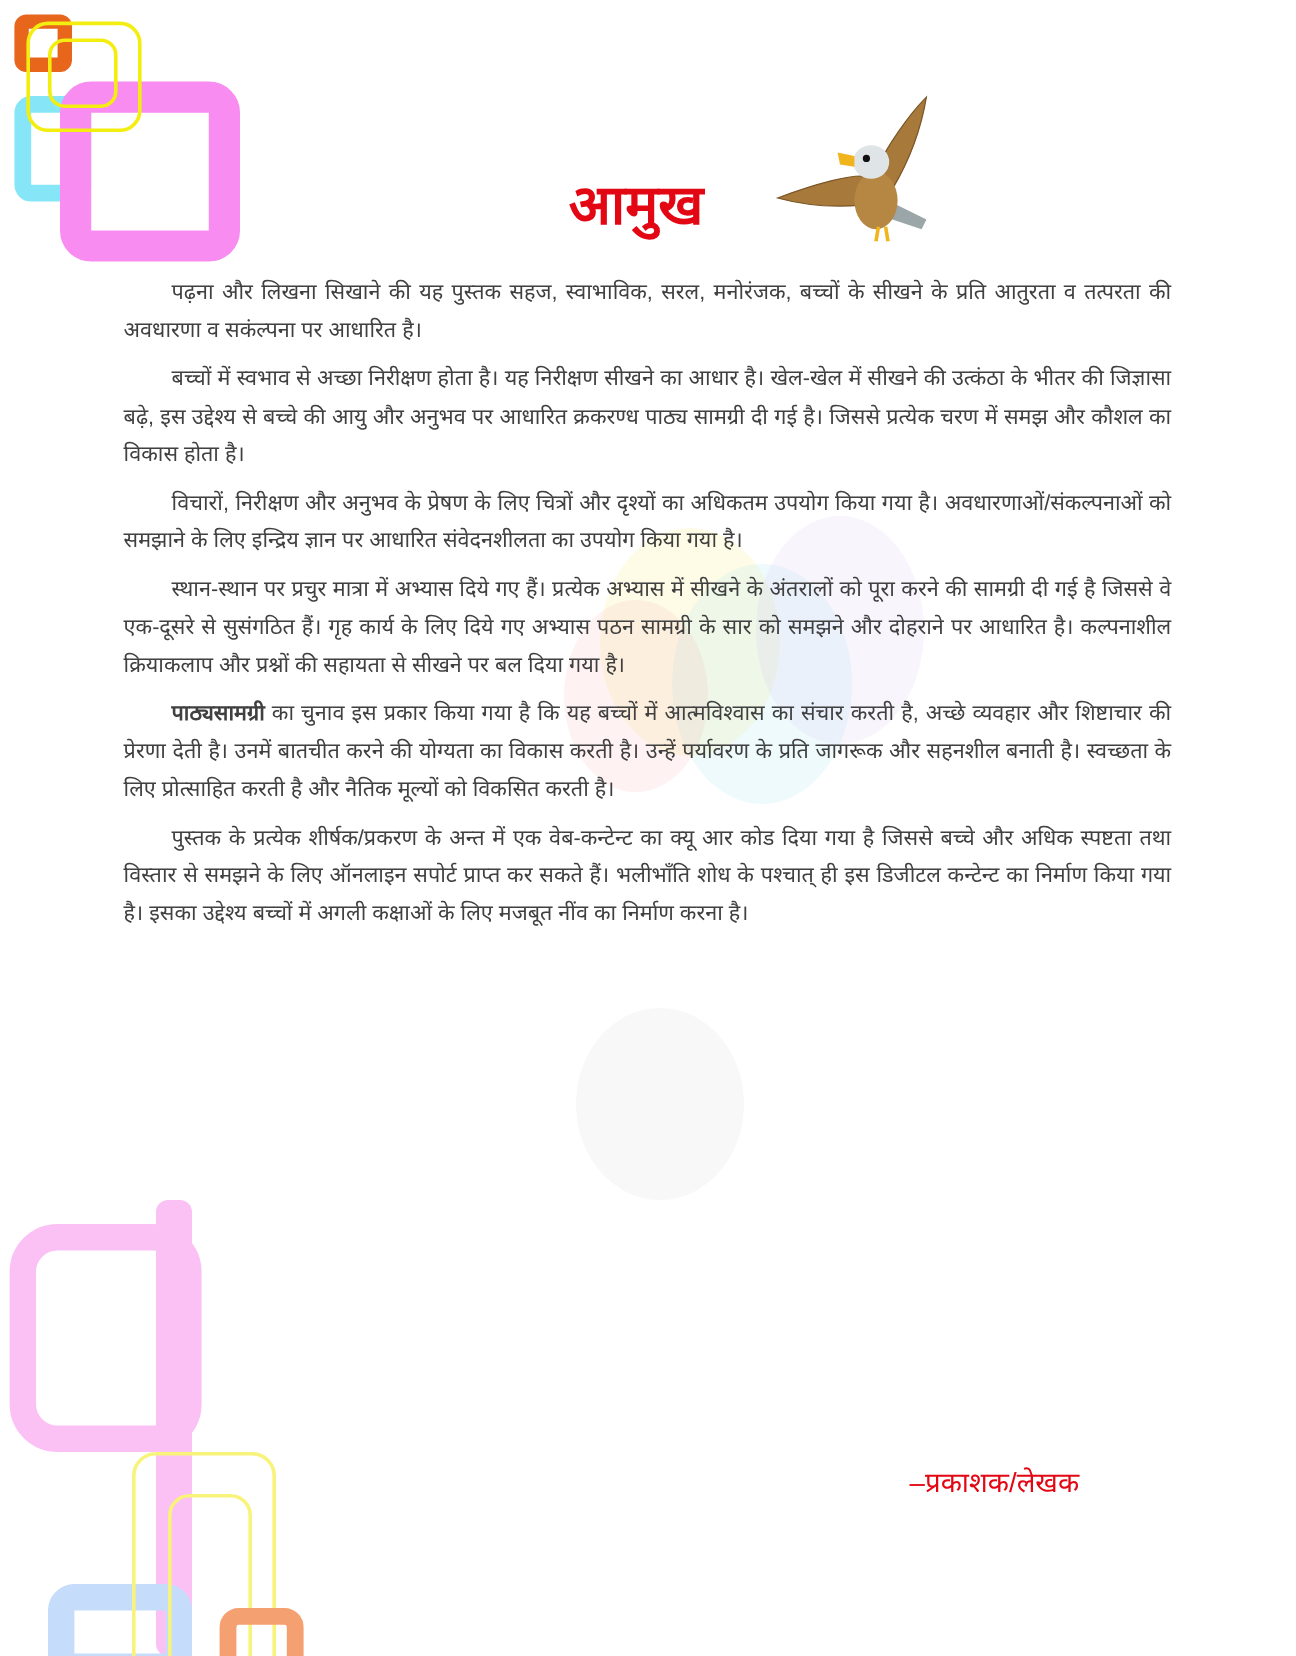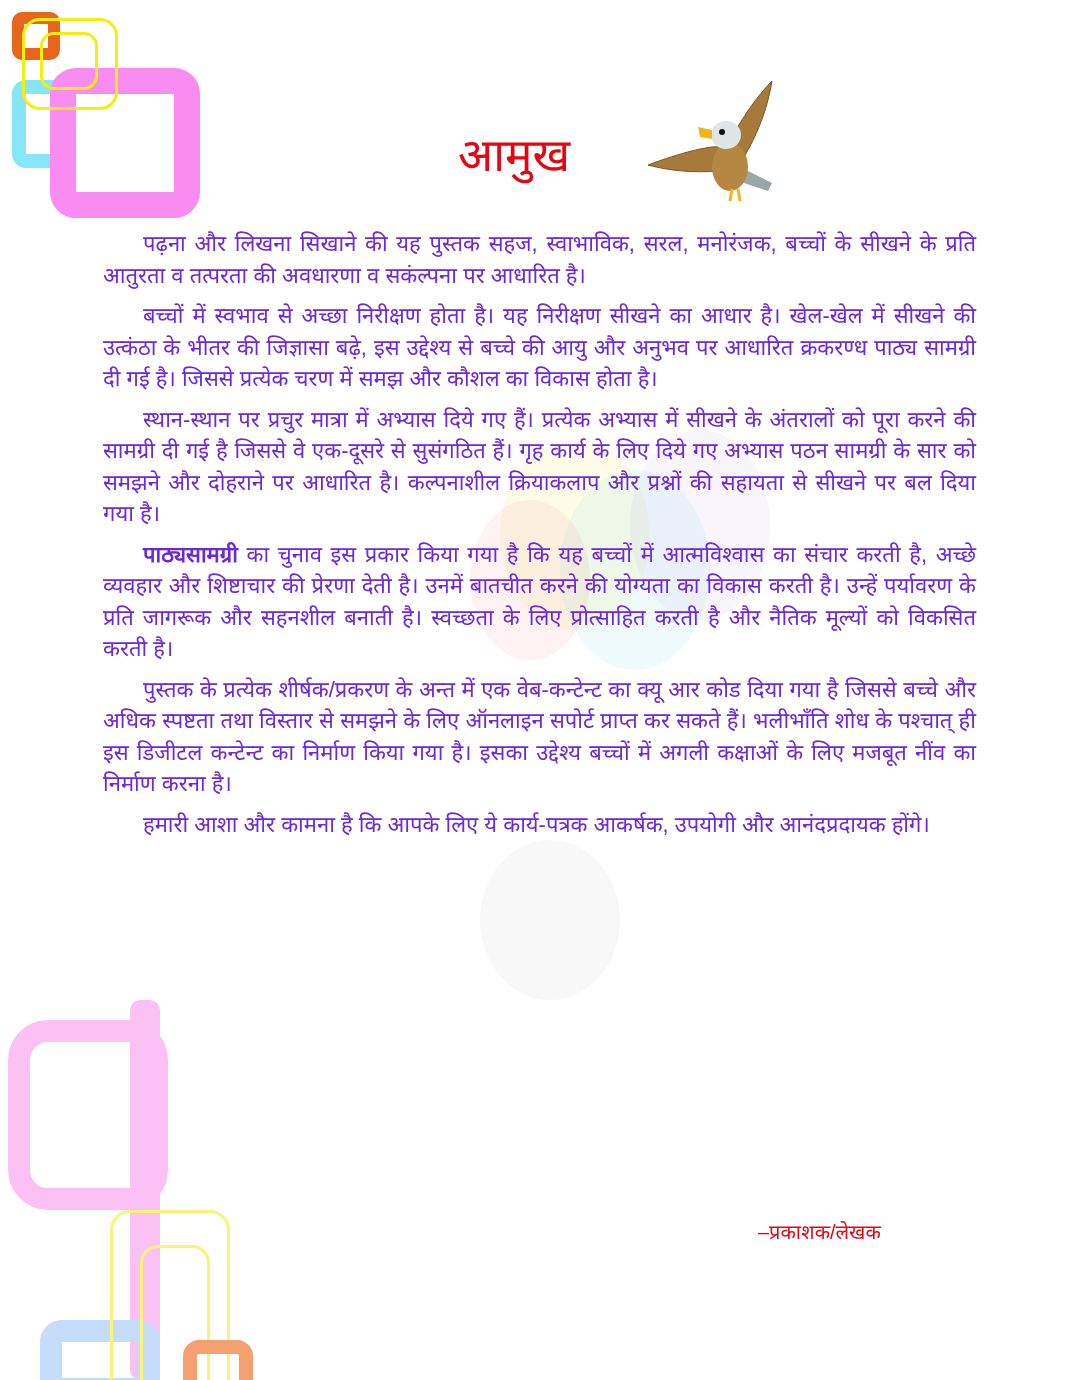--- a/index.html
+++ b/index.html
@@ -29,36 +29,36 @@
     .wm { position: absolute; border-radius: 50%; opacity: 0.18; }
     .wm1 { left: 500px; top: 440px; width: 150px; height: 190px; background: #f7ec74; }
     .wm2 { left: 560px; top: 470px; width: 150px; height: 200px; background: #a8e6f5; }
     .wm3 { left: 630px; top: 430px; width: 140px; height: 190px; background: #d9c8f4; }
     .wm4 { left: 470px; top: 500px; width: 120px; height: 160px; background: #f7b6b6; }
     .wm5 { left: 480px; top: 840px; width: 140px; height: 160px; background: #e8e8e8; opacity: 0.3; }
 
     
     .title {
       position: absolute; left: 458px; top: 132px;
-      font-family: "DejaVu Serif", serif; font-weight: normal;
-      font-size: 46px; color: #e30613; margin: 0; line-height: 1;
+      font-family: "DejaVu Serif", serif; font-weight: bold;
+      font-size: 46px; color: #e30613; margin: 16px; line-height: 1;
     }
     .eagle { position: absolute; left: 640px; top: 75px; width: 140px; height: 135px; }
 
     
     .content {
       position: absolute; left: 103px; top: 228px; width: 873px;
       font-family: "Liberation Sans", sans-serif;
-      font-size: 22px; line-height: 31.5px; color: #6d28d9;
+      font-size: 18px; line-height: 31.5px; color: #404040;
     }
     .para { margin: 0 0 9px 0; text-indent: 40px; text-align: justify; }
     .para b { font-weight: bold; }
     .signature {
       position: absolute; left: 758px; top: 1218px;
-      font-family: "Liberation Sans", sans-serif; font-size: 20px;
+      font-family: "Liberation Sans", sans-serif; font-size: 23px;
       color: #e30613;
     }
   </style>
 </head>
 <body>
 
 <div class="deco">
   <div class="ring r-orange"></div>
   <div class="ring r-cyan"></div>
   <div class="ring r-pink"></div>
@@ -99,19 +99,19 @@
   <circle cx="82" cy="57" r="3" fill="#111"></circle>
 
   <path d="M72 55 L58 52 L60 62 L72 64 Z" fill="#f2b41c"></path>
 
   <path d="M92 114 L90 126 M98 114 L100 126" stroke="#f2b41c" stroke-width="3"></path>
 </svg>
 
 <div class="content">
   <p class="para">पढ़ना और लिखना सिखाने की यह पुस्तक सहज, स्वाभाविक, सरल, मनोरंजक, बच्चों के सीखने के प्रति आतुरता व तत्परता की अवधारणा व सकंल्पना पर आधारित है।</p>
   <p class="para">बच्चों में स्वभाव से अच्छा निरीक्षण होता है। यह निरीक्षण सीखने का आधार है। खेल-खेल में सीखने की उत्कंठा के भीतर की जिज्ञासा बढ़े, इस उद्देश्य से बच्चे की आयु और अनुभव पर आधारित क्रकरण्ध पाठ्य सामग्री दी गई है। जिससे प्रत्येक चरण में समझ और कौशल का विकास होता है।</p>
+  <p class="para">विचारों, निरीक्षण और अनुभव के प्रेषण के लिए चित्रों और दृश्यों का अधिकतम उपयोग किया गया है। अवधारणाओं/संकल्पनाओं को समझाने के लिए इन्द्रिय ज्ञान पर आधारित संवेदनशीलता का उपयोग किया गया है।</p>
   <p class="para">स्थान-स्थान पर प्रचुर मात्रा में अभ्यास दिये गए हैं। प्रत्येक अभ्यास में सीखने के अंतरालों को पूरा करने की सामग्री दी गई है जिससे वे एक-दूसरे से सुसंगठित हैं। गृह कार्य के लिए दिये गए अभ्यास पठन सामग्री के सार को समझने और दोहराने पर आधारित है। कल्पनाशील क्रियाकलाप और प्रश्नों की सहायता से सीखने पर बल दिया गया है।</p>
   <p class="para"><span></span><b>पाठ्यसामग्री</b><span> का चुनाव इस प्रकार किया गया है कि यह बच्चों में आत्मविश्वास का संचार करती है, अच्छे व्यवहार और शिष्टाचार की प्रेरणा देती है। उनमें बातचीत करने की योग्यता का विकास करती है। उन्हें पर्यावरण के प्रति जागरूक और सहनशील बनाती है। स्वच्छता के लिए प्रोत्साहित करती है और नैतिक मूल्यों को विकसित करती है।</span></p>
   <p class="para">पुस्तक के प्रत्येक शीर्षक/प्रकरण के अन्त में एक वेब-कन्टेन्ट का क्यू आर कोड दिया गया है जिससे बच्चे और अधिक स्पष्टता तथा विस्तार से समझने के लिए ऑनलाइन सपोर्ट प्राप्त कर सकते हैं। भलीभाँति शोध के पश्चात् ही इस डिजीटल कन्टेन्ट का निर्माण किया गया है। इसका उद्देश्य बच्चों में अगली कक्षाओं के लिए मजबूत नींव का निर्माण करना है।</p>
-  <p class="para">हमारी आशा और कामना है कि आपके लिए ये कार्य-पत्रक आकर्षक, उपयोगी और आनंदप्रदायक होंगे।</p>
 </div>
 
 <div class="signature">–प्रकाशक/लेखक</div>
 
 </body></html>

